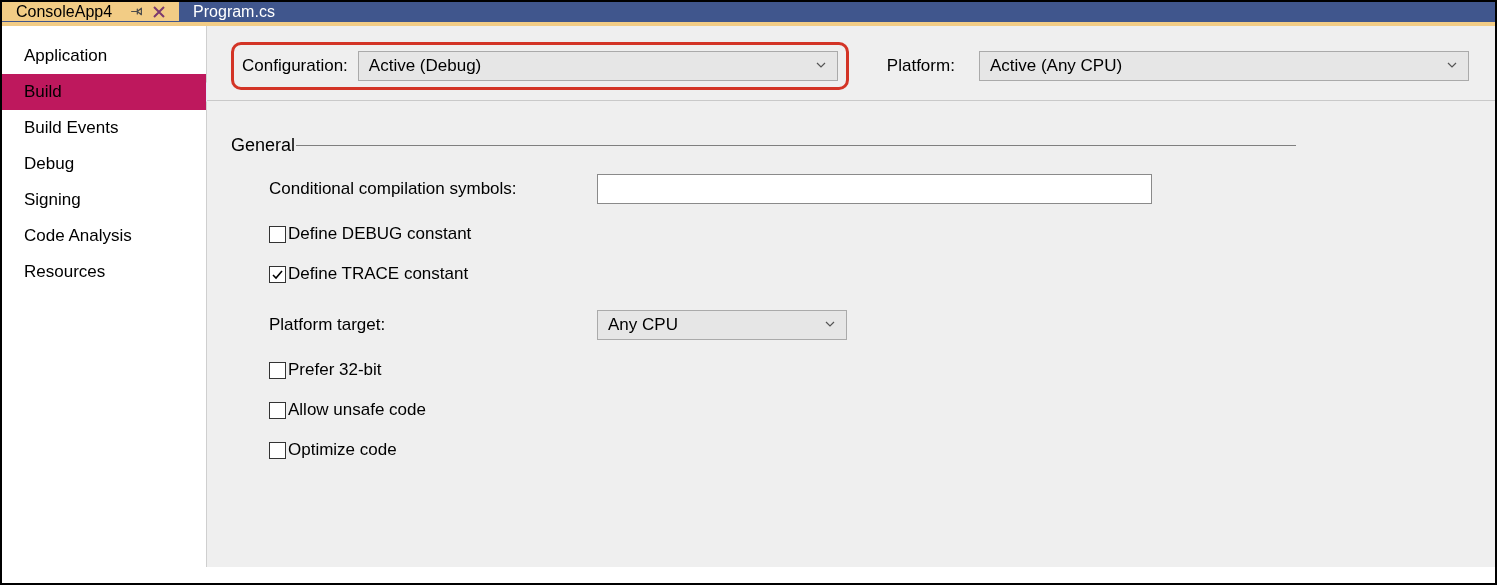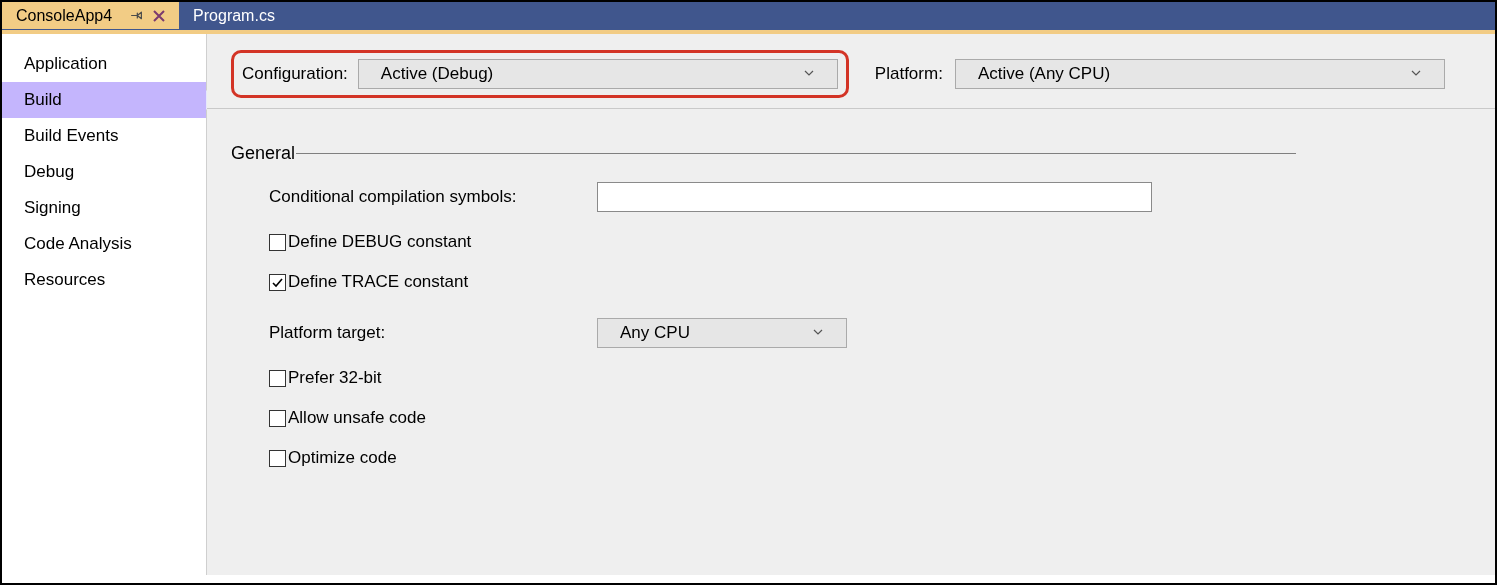--- a/index.html
+++ b/index.html
@@ -9,21 +9,21 @@
     font-size: 16px;
     background: #fff;
     width: 1497px;
     height: 585px;
     border: 2px solid #000;
     overflow: hidden;
   }
   .tabstrip {
     display: flex;
     background: #40568d;
-    height: 28px;
+    height: 20px;
     align-items: stretch;
     border-bottom: 1px solid #40568d;
   }
   .tab {
     display: flex;
     align-items: center;
     padding: 0 14px;
     font-size: 16px;
     color: #fff;
     cursor: pointer;
@@ -55,21 +55,21 @@
     padding-top: 12px;
   }
   .sidebar-item {
     padding: 8px 22px;
     font-size: 17px;
     color: #000;
     cursor: pointer;
     position: relative;
   }
   .sidebar-item.selected {
-    background: #c4b5fd;
+    background: #be185d;
   }
   .sidebar-item.selected::after {
     content: "";
     position: absolute;
     right: -10px;
     top: 50%;
     transform: translateY(-50%);
     width: 0; height: 0;
     border-top: 10px solid transparent;
     border-bottom: 10px solid transparent;
@@ -77,21 +77,21 @@
   }
   .main {
     flex: 1;
     background: #efefef;
     padding: 16px 24px 24px 24px;
     position: relative;
   }
   .toprow {
     display: flex;
     align-items: center;
-    gap: 12px;
+    gap: 24px;
     margin-bottom: 10px;
   }
   .toprow .configbox {
     display: flex;
     align-items: center;
     border: 3px solid #d33426;
     border-radius: 10px;
     padding: 6px 8px;
     gap: 10px;
   }
@@ -99,21 +99,21 @@
     font-size: 17px;
     color: #000;
   }
   .select {
     display: flex;
     align-items: center;
     justify-content: space-between;
     background: #e6e6e6;
     border: 1px solid #aaa;
     height: 30px;
-    padding: 0 22px;
+    padding: 0 10px;
     cursor: pointer;
     font-size: 17px;
   }
   .select.config { width: 480px; }
   .select.platform { width: 490px; }
   .select.ptarget { width: 250px; }
   .chev {
     width: 12px; height: 12px;
   }
   .divider {

